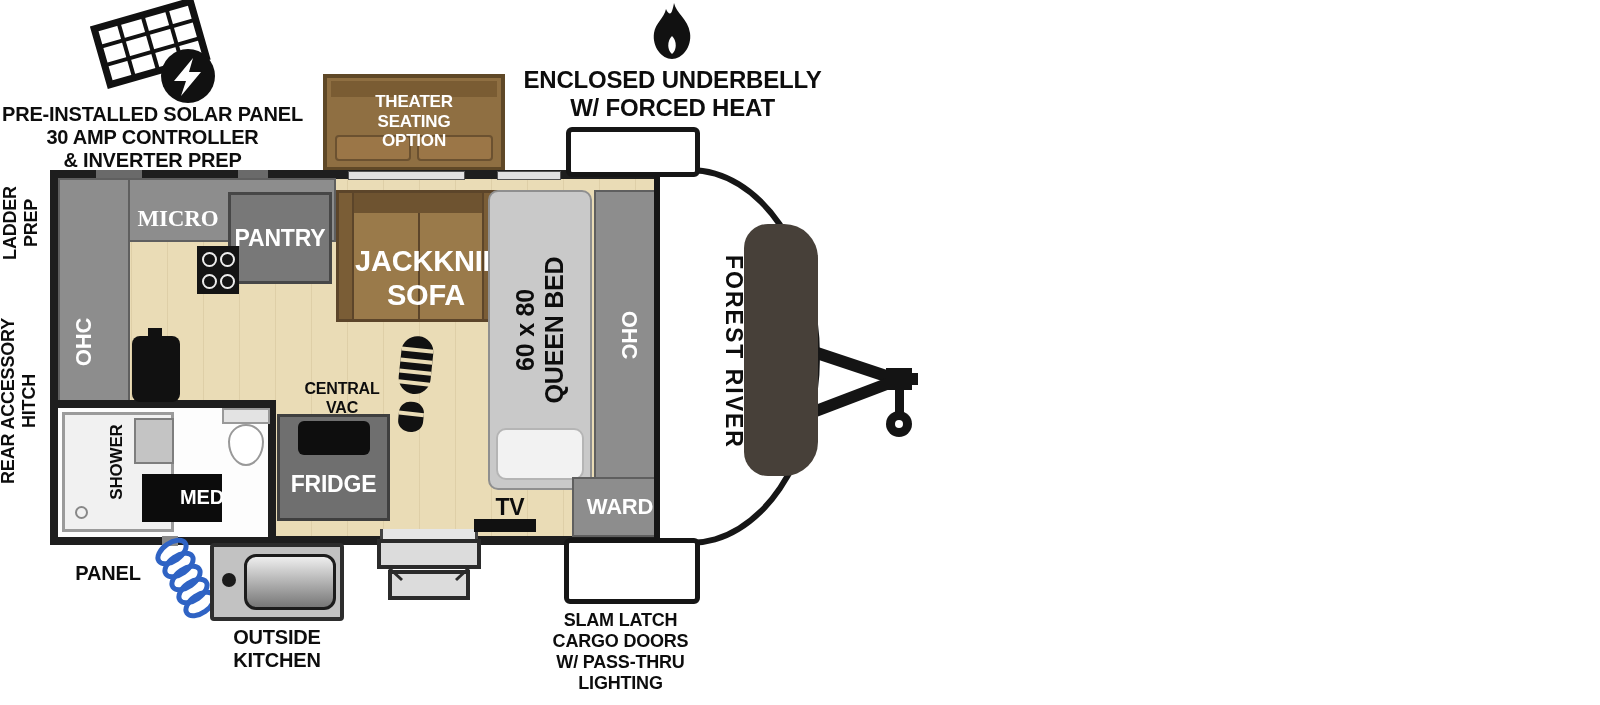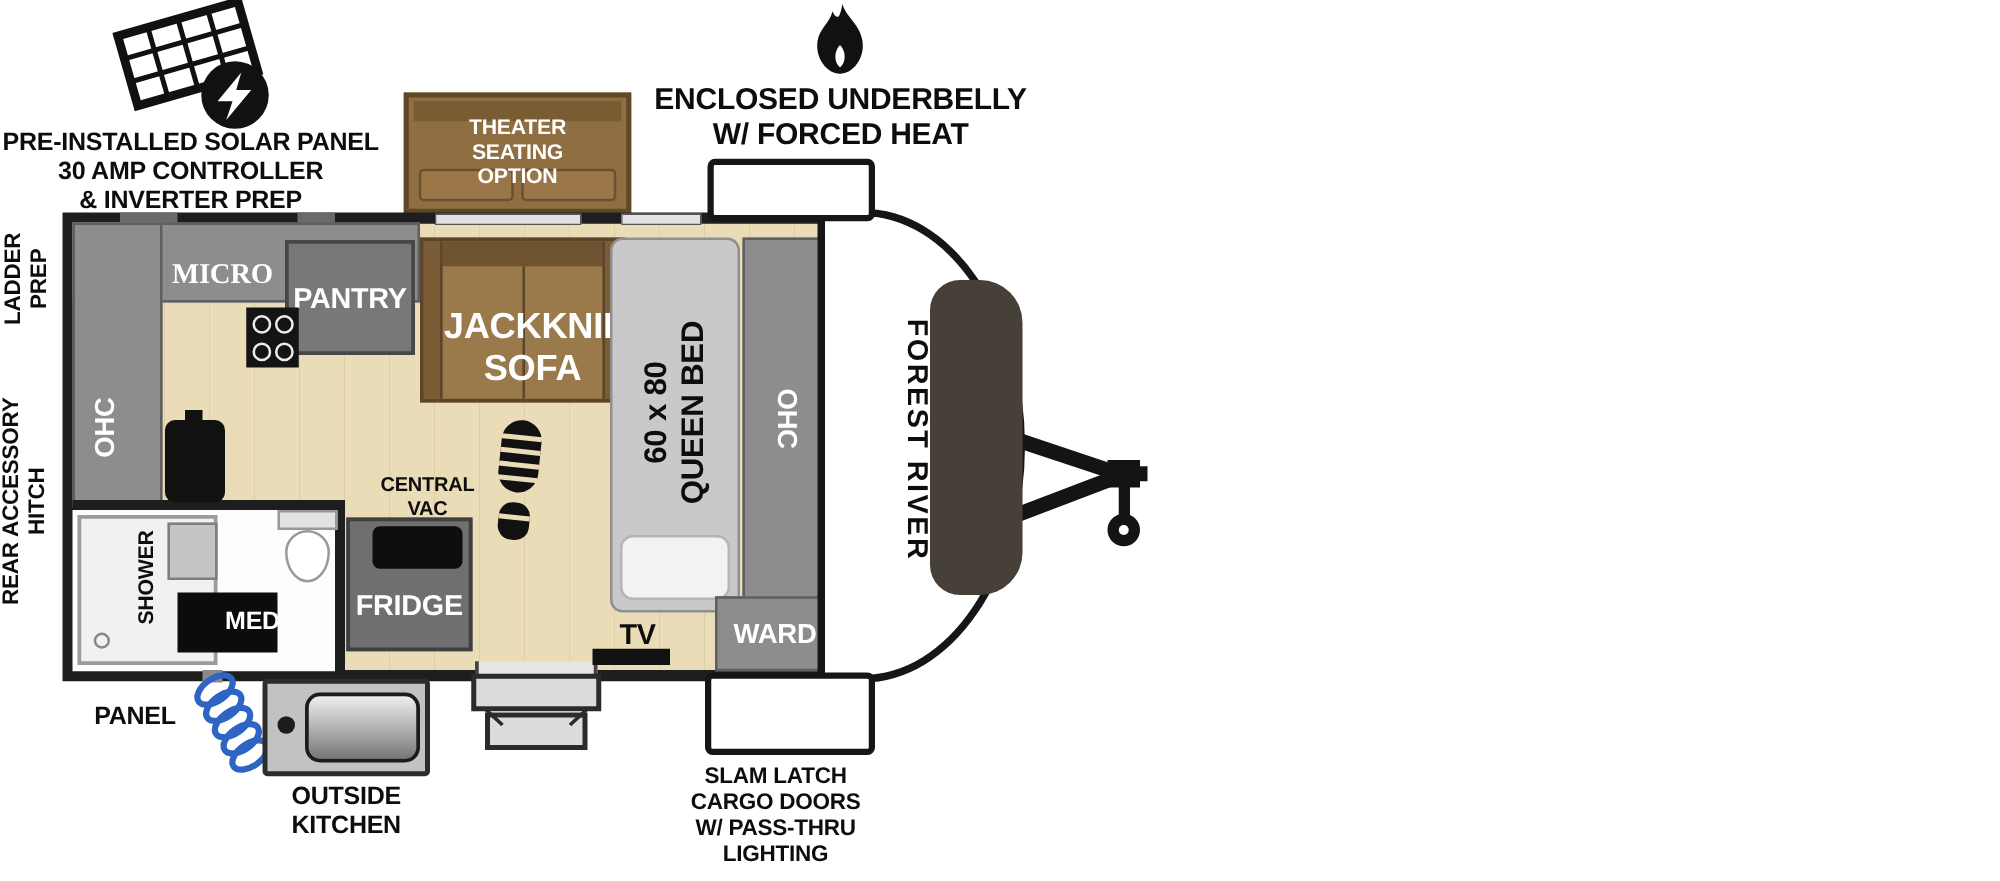--- a/index.html
+++ b/index.html
@@ -100,21 +100,21 @@
 QUEEN BED</div>
 
   <div class="abs cab" style="left:594px;top:190px;width:74px;height:290px;z-index:2;"></div>
   <div class="abs lbl w rotcw" style="left:596px;top:324px;width:70px;height:22px;font-size:22px;z-index:3;">OHC</div>
   <div class="abs cab ctr" style="left:572px;top:477px;width:96px;height:60px;z-index:3;">
     <span class="lbl w" style="font-size:22px;">WARD</span>
   </div>
   <div class="abs lbl" style="left:488px;top:494px;width:44px;font-size:23px;z-index:3;">TV</div>
   <div class="abs" style="left:474px;top:519px;width:62px;height:13px;background:#111;z-index:3;"></div>
 
-  <div class="abs" style="left:277px;top:414px;width:101px;height:107px;background:#6f6f6f;border:3px solid #3f3f3f;box-sizing:border-box;z-index:3;">
+  <div class="abs" style="left:277px;top:414px;width:113px;height:107px;background:#6f6f6f;border:3px solid #3f3f3f;box-sizing:border-box;z-index:3;">
     <div class="abs" style="left:18px;top:4px;width:72px;height:34px;background:#0e0e0e;border-radius:6px;"></div>
     <div class="abs lbl w" style="left:0;right:0;top:54px;font-size:23px;">FRIDGE</div>
   </div>
 
   <div class="abs lbl" style="left:286px;top:380px;width:112px;font-size:16px;z-index:3;">CENTRAL
 VAC</div>
   <svg class="abs" style="left:388px;top:334px;width:52px;height:102px;z-index:3;" viewBox="0 0 52 102">
     <g transform="rotate(6 26 50)">
       <rect x="10" y="2" width="32" height="58" rx="16" fill="#111"></rect>
       <rect x="10" y="14" width="32" height="4" fill="#eadcb6"></rect>

